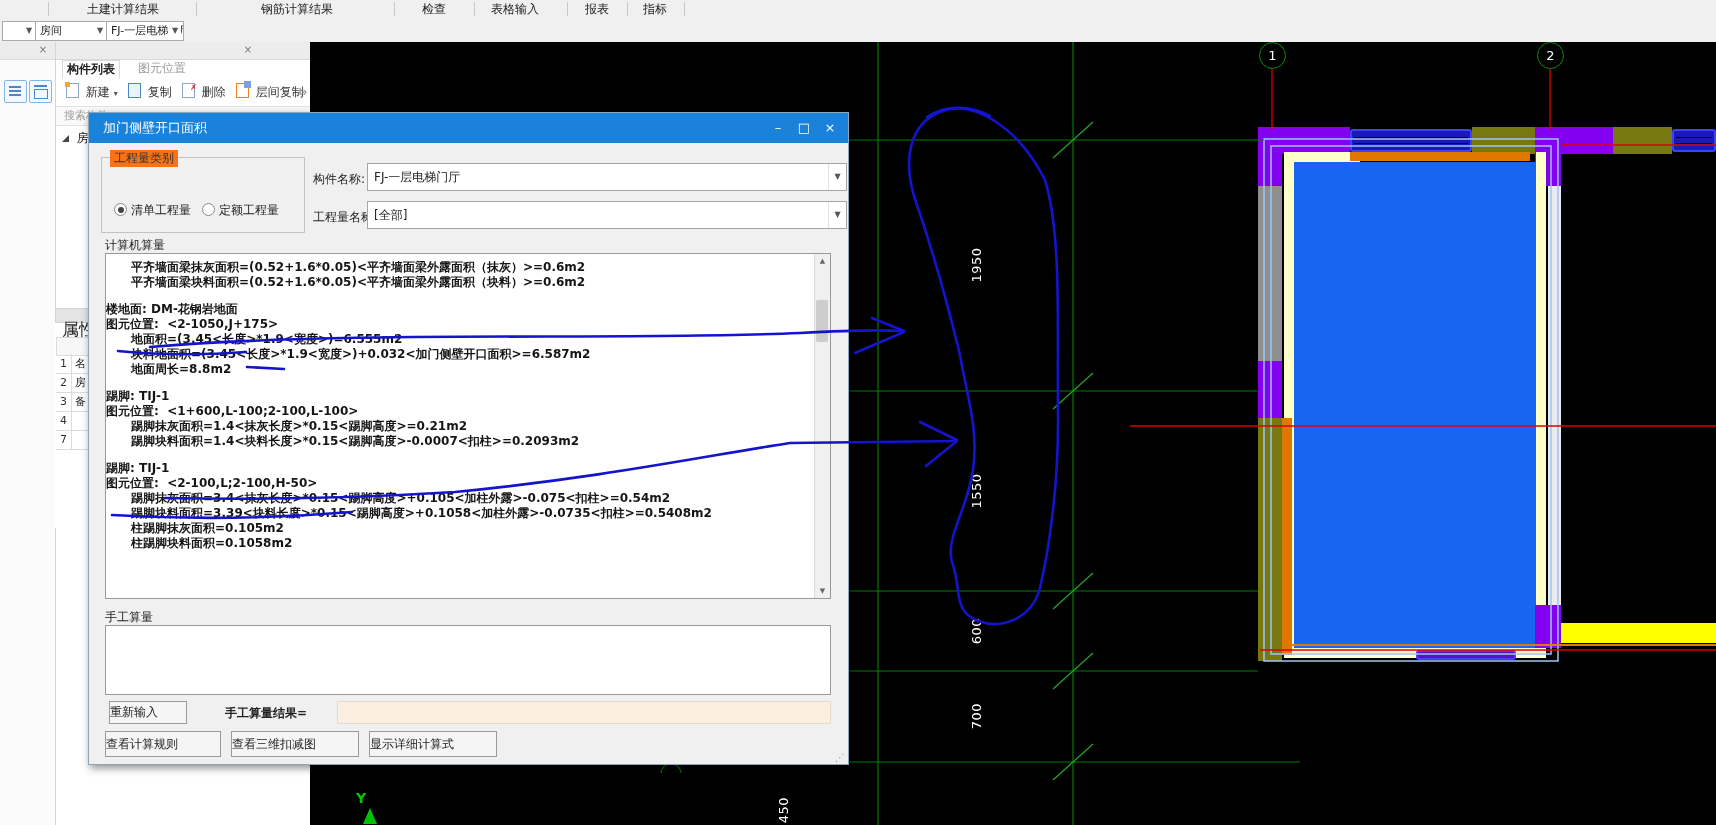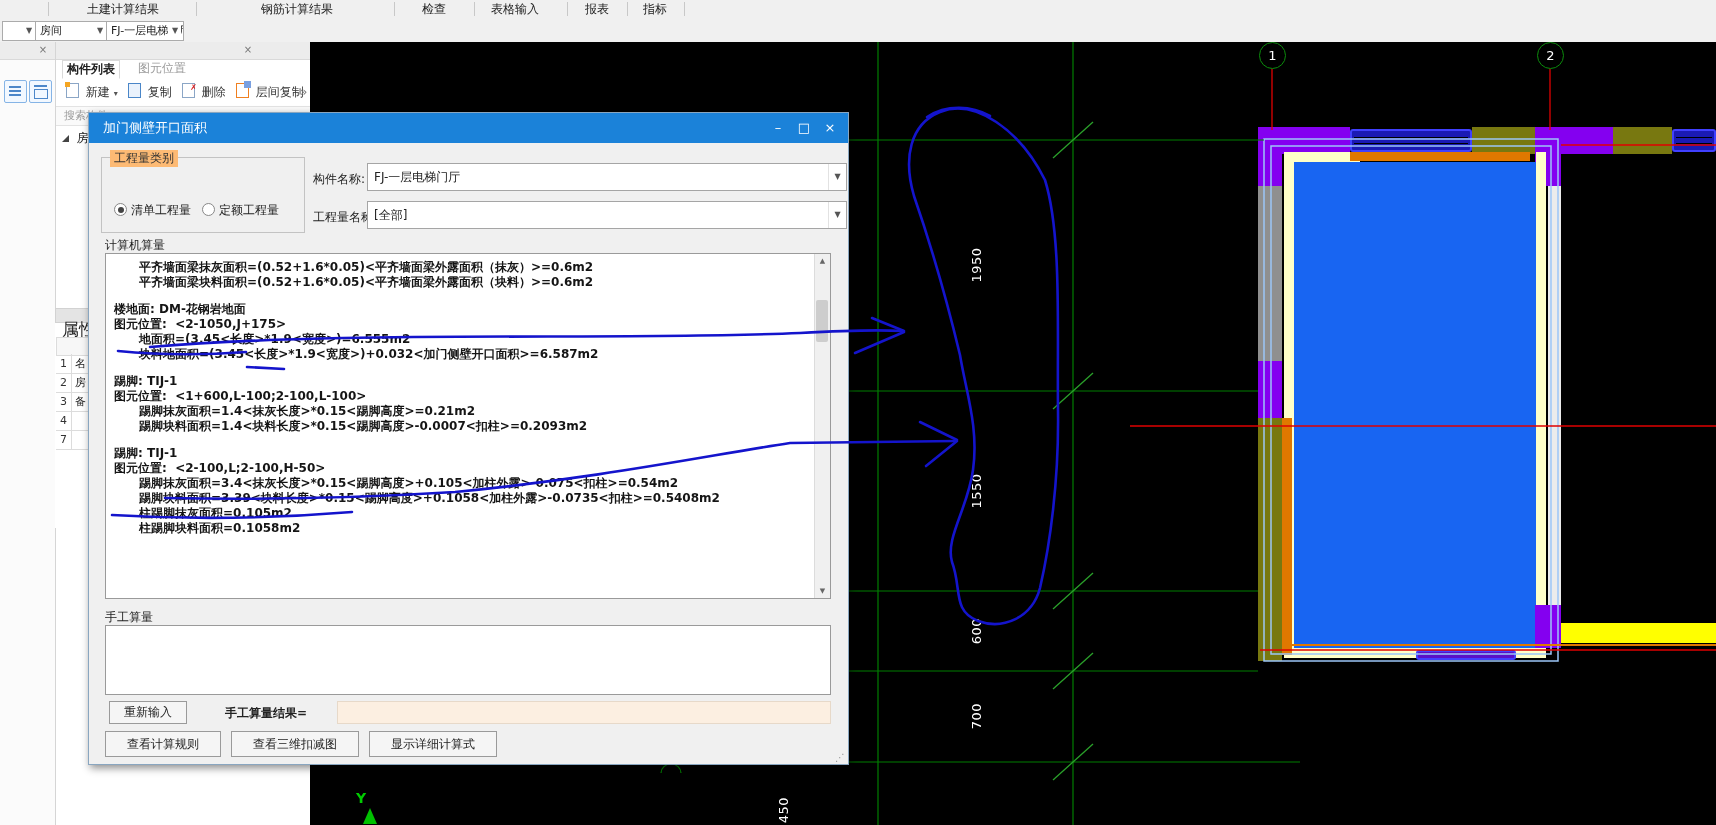--- a/index.html
+++ b/index.html
@@ -49,37 +49,37 @@
   #yicon{position:absolute;left:46px;top:748px;color:#00cc00;font-size:14px;font-weight:bold;}
   #yarrow{position:absolute;left:53px;top:766px;width:0;height:0;border-left:7px solid transparent;
           border-right:7px solid transparent;border-bottom:16px solid #00c000;}
   
   #dialog{left:88px;top:112px;width:759px;height:651px;background:#f0f0f0;border:1px solid #89a6c0;
           box-shadow:2px 3px 8px rgba(0,0,0,.45);z-index:10;}
   #dlg-title{position:absolute;left:0;top:0;width:100%;height:30px;background:#1b82d9;color:#fff;
              font-size:13px;line-height:30px;}
   .wbtn{position:absolute;top:5px;width:24px;height:20px;color:#fff;text-align:center;line-height:20px;font-size:13px;cursor:pointer;}
   .grpbox{position:absolute;border:1px solid #c3c3c3;}
-  .grplbl{position:absolute;top:-8px;left:8px;background:#fdba74;padding:0 4px;font-size:12px;color:#333;}
+  .grplbl{position:absolute;top:-8px;left:8px;background:#f97316;padding:0 4px;font-size:12px;color:#333;}
   .radio{display:inline-block;width:11px;height:11px;border:1px solid #888;border-radius:50%;background:#fff;
          vertical-align:-2px;margin-right:4px;position:relative;}
   .radio.sel:after{content:"";position:absolute;left:2.5px;top:2.5px;width:6px;height:6px;border-radius:50%;background:#444;}
   .dcombo{position:absolute;background:#fff;border:1px solid #a5a5a5;height:26px;line-height:26px;font-size:12px;
           padding-left:6px;overflow:hidden;white-space:nowrap;}
   .dcombo .arr{position:absolute;right:0;top:0;width:17px;height:100%;text-align:center;color:#555;font-size:8px;border-left:1px solid #e2e2e2;}
   .dlbl{position:absolute;font-size:12px;color:#222;}
   #calcbox{position:absolute;left:16px;top:140px;width:726px;height:346px;background:#fff;border:1px solid #9a9a9a;
            box-sizing:border-box;overflow:hidden;}
-  .cl{white-space:pre;font-size:12px;font-weight:bold;color:#151515;height:15px;line-height:15px;padding-left:8px;}
+  .cl{white-space:pre;font-size:12px;font-weight:bold;color:#151515;height:15px;line-height:15px;}
   .cl.blank{height:12px;}
   #vsb{position:absolute;right:0;top:0;width:15px;height:100%;background:#f0f0f0;border-left:1px solid #dcdcdc;}
   #vsb .a{position:absolute;left:0;width:15px;height:14px;text-align:center;font-size:7px;color:#666;line-height:14px;background:#f0f0f0;}
   #vsb .thumb{position:absolute;left:1px;top:46px;width:12px;height:42px;background:#cdcdcd;border-radius:2px;}
   #manbox{position:absolute;left:16px;top:512px;width:726px;height:70px;background:#fff;border:1px solid #9a9a9a;box-sizing:border-box;}
-  .btn{position:absolute;background:#f5f5f5;border:1px solid #9a9a9a;text-align:center;font-size:12px;color:#222;cursor:pointer;}
+  .btn{position:absolute;background:#f5f5f5;border:1px solid #9a9a9a;font-size:12px;color:#222;cursor:pointer;}
   #peach{position:absolute;left:248px;top:588px;width:494px;height:23px;background:#fcefe1;border:1px solid #e7d9c9;box-sizing:border-box;}
   #grip{position:absolute;right:4px;bottom:1px;color:#999;font-size:10px;letter-spacing:-1px;}
   
   svg.ov{position:absolute;left:0;top:0;pointer-events:none;}
   #svg-cad{z-index:5;}
   #svg-ann{z-index:30;}
 </style>
 </head>
 <body>
 
@@ -275,20 +275,21 @@
   <span class="dlbl" style="left:16px;top:124px">计算机算量</span>
   <div id="calcbox">
     <div style="padding-top:6px;padding-right:16px">
       <div class="cl">      平齐墙面梁抹灰面积=(0.52+1.6*0.05)&lt;平齐墙面梁外露面积（抹灰）&gt;=0.6m2</div>
       <div class="cl">      平齐墙面梁块料面积=(0.52+1.6*0.05)&lt;平齐墙面梁外露面积（块料）&gt;=0.6m2</div>
       <div class="cl blank"></div>
       <div class="cl">楼地面: DM-花钢岩地面</div>
       <div class="cl">图元位置:  &lt;2-1050,J+175&gt;</div>
       <div class="cl">      地面积=(3.45&lt;长度&gt;*1.9&lt;宽度&gt;)=6.555m2</div>
       <div class="cl">      块料地面积=(3.45&lt;长度&gt;*1.9&lt;宽度&gt;)+0.032&lt;加门侧壁开口面积&gt;=6.587m2</div>
+      <div class="cl">      地面周长=8.8m2</div>
       <div class="cl blank"></div>
       <div class="cl">踢脚: TIJ-1</div>
       <div class="cl">图元位置:  &lt;1+600,L-100;2-100,L-100&gt;</div>
       <div class="cl">      踢脚抹灰面积=1.4&lt;抹灰长度&gt;*0.15&lt;踢脚高度&gt;=0.21m2</div>
       <div class="cl">      踢脚块料面积=1.4&lt;块料长度&gt;*0.15&lt;踢脚高度&gt;-0.0007&lt;扣柱&gt;=0.2093m2</div>
       <div class="cl blank"></div>
       <div class="cl">踢脚: TIJ-1</div>
       <div class="cl">图元位置:  &lt;2-100,L;2-100,H-50&gt;</div>
       <div class="cl">      踢脚抹灰面积=3.4&lt;抹灰长度&gt;*0.15&lt;踢脚高度&gt;+0.105&lt;加柱外露&gt;-0.075&lt;扣柱&gt;=0.54m2</div>
       <div class="cl">      踢脚块料面积=3.39&lt;块料长度&gt;*0.15&lt;踢脚高度&gt;+0.1058&lt;加柱外露&gt;-0.0735&lt;扣柱&gt;=0.5408m2</div>

